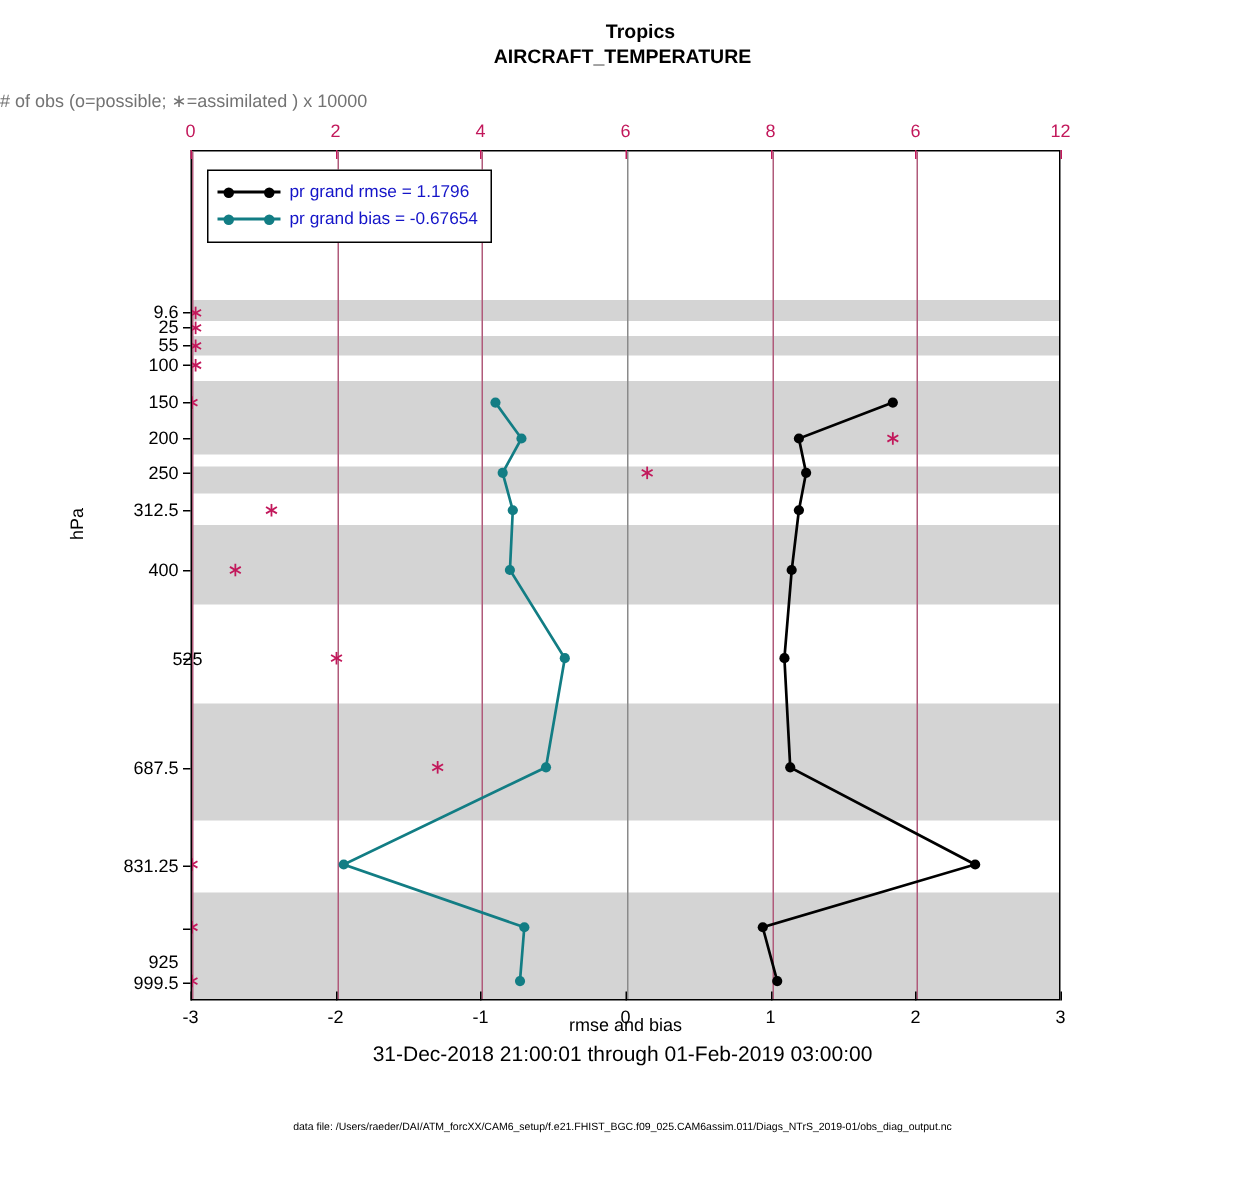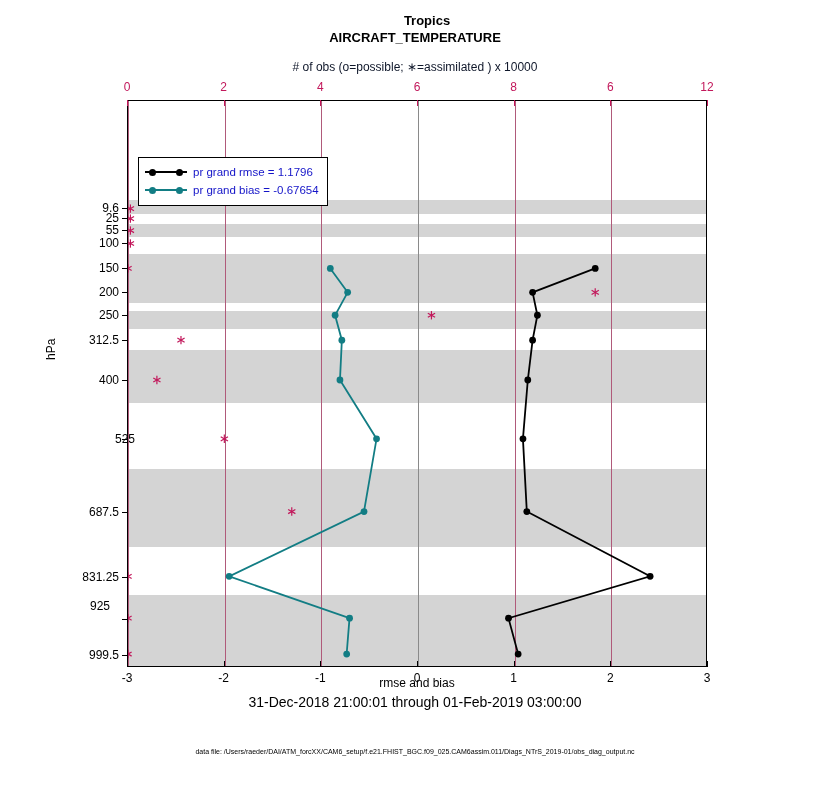--- a/index.html
+++ b/index.html
@@ -36,23 +36,23 @@
   .title-sub {
     font-size: 13px;
     font-weight: bold;
     line-height: 17px;
   }
   .top-axis-label {
     position: absolute;
     left: 0;
     top: 60px;
     width: 830px;
-    text-align: center;
+    text-align: left;
     font-size: 12px;
-    color: #0f172a;
+    color: #737373;
   }
   
   #plot {
     position: absolute;
     left: 127px;
     top: 100px;
     width: 580px;
     height: 567px;
     border: 1px solid #000;
     box-sizing: border-box;
@@ -147,21 +147,20 @@
   
   .legend {
     position: absolute;
     left: 10px;
     top: 12px;
     background: #ffffff;
     border: 1px solid #000;
     padding: 5px 8px 6px 6px;
     font-size: 11.5px;
     line-height: 18px;
-    margin-top: 44px;
   }
   .legend-row {
     display: flex;
     align-items: center;
     white-space: nowrap;
   }
   .legend-sample {
     width: 42px;
     height: 12px;
     margin-right: 6px;
@@ -381,21 +380,21 @@
       <div class="tick-label ylab" style="left: 81px; top: 340px; width: 38px;">312.5</div>
       <div class="tickmark" style="left: 122px; top: 380px; width: 5px; height: 1px;"></div>
       <div class="tick-label ylab" style="left: 81px; top: 380px; width: 38px;">400</div>
       <div class="tickmark" style="left: 122px; top: 439px; width: 5px; height: 1px;"></div>
       <div class="tick-label ylab" style="left: 97px; top: 439px; width: 38px;">525</div>
       <div class="tickmark" style="left: 122px; top: 512px; width: 5px; height: 1px;"></div>
       <div class="tick-label ylab" style="left: 81px; top: 512px; width: 38px;">687.5</div>
       <div class="tickmark" style="left: 122px; top: 577px; width: 5px; height: 1px;"></div>
       <div class="tick-label ylab" style="left: 81px; top: 577px; width: 38px;">831.25</div>
       <div class="tickmark" style="left: 122px; top: 619px; width: 5px; height: 1px;"></div>
-      <div class="tick-label ylab" style="left: 81px; top: 606px; width: 38px; text-align: center;">925</div>
+      <div class="tick-label ylab" style="left: 81px; top: 641px; width: 38px;">925</div>
       <div class="tickmark" style="left: 122px; top: 655px; width: 5px; height: 1px;"></div>
       <div class="tick-label ylab" style="left: 81px; top: 655px; width: 38px;">999.5</div>
     </div>
 
   <div class="axis-title-x">rmse and bias</div>
   <div class="axis-title-y">hPa</div>
 
   <div class="date-range">31-Dec-2018 21:00:01 through 01-Feb-2019 03:00:00</div>
   <div class="datafile">data file: /Users/raeder/DAI/ATM_forcXX/CAM6_setup/f.e21.FHIST_BGC.f09_025.CAM6assim.011/Diags_NTrS_2019-01/obs_diag_output.nc</div>
 

